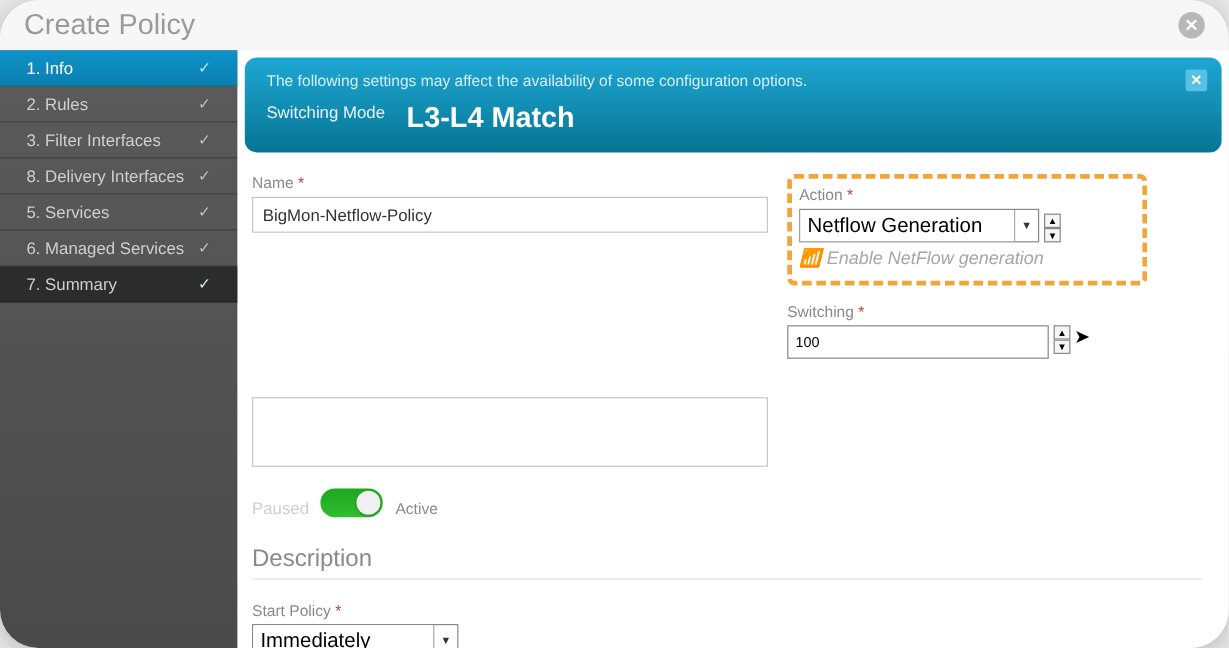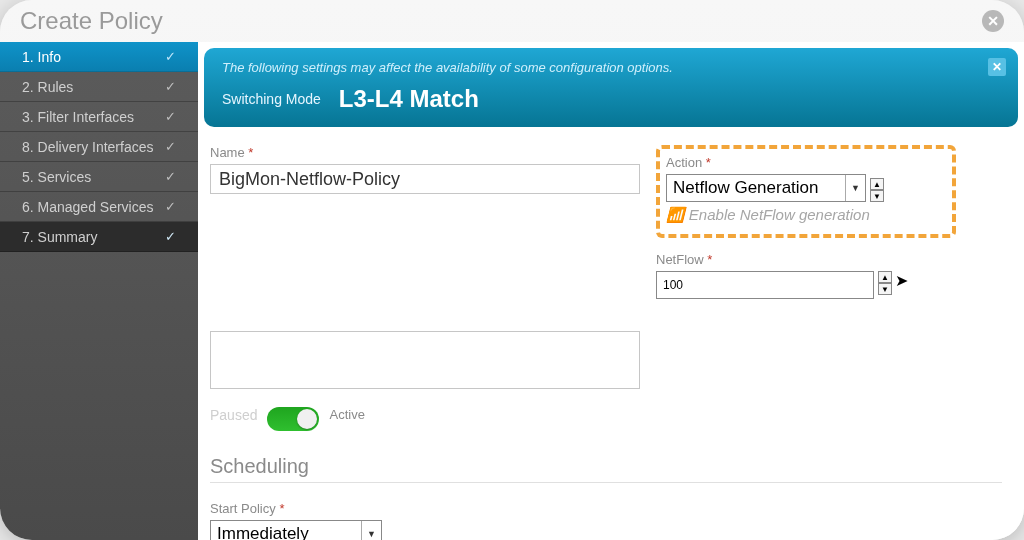--- a/index.html
+++ b/index.html
@@ -63,22 +63,22 @@
   }
   .banner {
     margin: 6px 6px 0 6px;
     background: linear-gradient(#1fa7d4,#067594);
     border-radius: 10px;
     padding: 12px 18px 14px 18px;
     color: #d4efff;
     font-size: 13px;
     position: relative;
   }
-  .banner-note { font-style: italic; font-size: 13px; color: #cfeffc; }
-  .banner-row { display:flex; gap: 18px; margin-top: 10px; align-items: center;}
+  .banner-note { font-size: 13px; color: #cfeffc; }
+  .banner-row { display:flex; gap: 18px; margin-top: 10px; }
   .banner-label { font-size: 14px; color: #e6f6ff; }
   .banner-value { font-size: 24px; color: #ffffff; font-weight: 700;}
   .banner-close {
     position: absolute; top: 10px; right: 12px;
     width: 18px; height: 18px; background: #57c0e4;
     display:flex;align-items:center;justify-content:center;
     color:#fff;font-size:12px;font-weight:bold;border-radius:2px;cursor:pointer;
   }
   .form-area {
     padding: 18px 22px 0 12px;
@@ -86,21 +86,21 @@
     grid-template-columns: 430px 1fr;
     column-gap: 16px;
     row-gap: 18px;
     align-items: start;
   }
   .field-label { font-size: 13px; color: #8a8a8a; margin-bottom: 4px; }
   .req { color: #c0392b; }
   .text-input {
     width: 100%; height: 30px;
     border: 1px solid #c6c6c6; background: #fff;
-    padding: 2px 8px; font-size: 18px; color: #333;
+    padding: 2px 8px; font-size: 14px; color: #333;
   }
   .textarea {
     width: 100%; height: 58px;
     border: 1px solid #c6c6c6; background: #fff;
   }
   .select-wrap {
     display: inline-flex; align-items: stretch; height: 28px;
     border: 1px solid #888; background:#fff;
   }
   .select-wrap input {
@@ -121,21 +121,21 @@
   .number-input { display:inline-flex; align-items:stretch; height: 28px;}
   .number-input input { width: 218px; border:1px solid #888; font-size:12px; padding: 0 6px;}
   .highlight-box {
     border: 4px dashed #f2a53a;
     border-radius: 6px;
     padding: 6px 10px 10px 6px;
     width: 300px;
   }
   .toggle-row {
     grid-column: 1 / span 2;
-    display:flex;align-items:flex-start; gap:10px;
+    display:flex;align-items:flex-end; gap:10px;
     padding-left: 0;
   }
   .faded-label { font-size: 14px; color: #cfcfcf; }
   .toggle {
     width: 52px; height: 24px; border-radius: 12px;
     background: linear-gradient(#1fa51f,#2fbf2f);
     position: relative; cursor:pointer;
   }
   .toggle-knob {
     position:absolute; right:2px; top:2px;
@@ -224,21 +224,21 @@
               </div>
               <div class="stepper">
                 <div>▲</div>
                 <div>▼</div>
               </div>
             </div>
             <div class="helper-text">📶 <span>Enable NetFlow generation</span></div>
           </div>
 
           <div>
-            <div class="field-label"><span>NetFlow</span> <span class="req">*</span></div>
+            <div class="field-label"><span>Switching</span> <span class="req">*</span></div>
             <div class="number-input">
               <input value="100" style="">
               <div class="stepper">
                 <div>▲</div>
                 <div>▼</div>
               </div>
             </div>
           </div>
         </div>
 
@@ -248,21 +248,21 @@
         <div></div>
 
         <div class="toggle-row">
           <span class="faded-label">Paused</span>
           <div class="toggle">
             <div class="toggle-knob"></div>
           </div>
           <span class="field-label" style="margin:0;">Active</span>
         </div>
 
-        <div class="section-title">Scheduling</div>
+        <div class="section-title">Description</div>
 
         <div>
           <div class="field-label"><span>Start Policy</span> <span class="req">*</span></div>
           <div class="sched-select">
             <input readonly="" value="Immediately" style="">
             <div class="select-caret">▼</div>
           </div>
         </div>
         <div></div>
 

